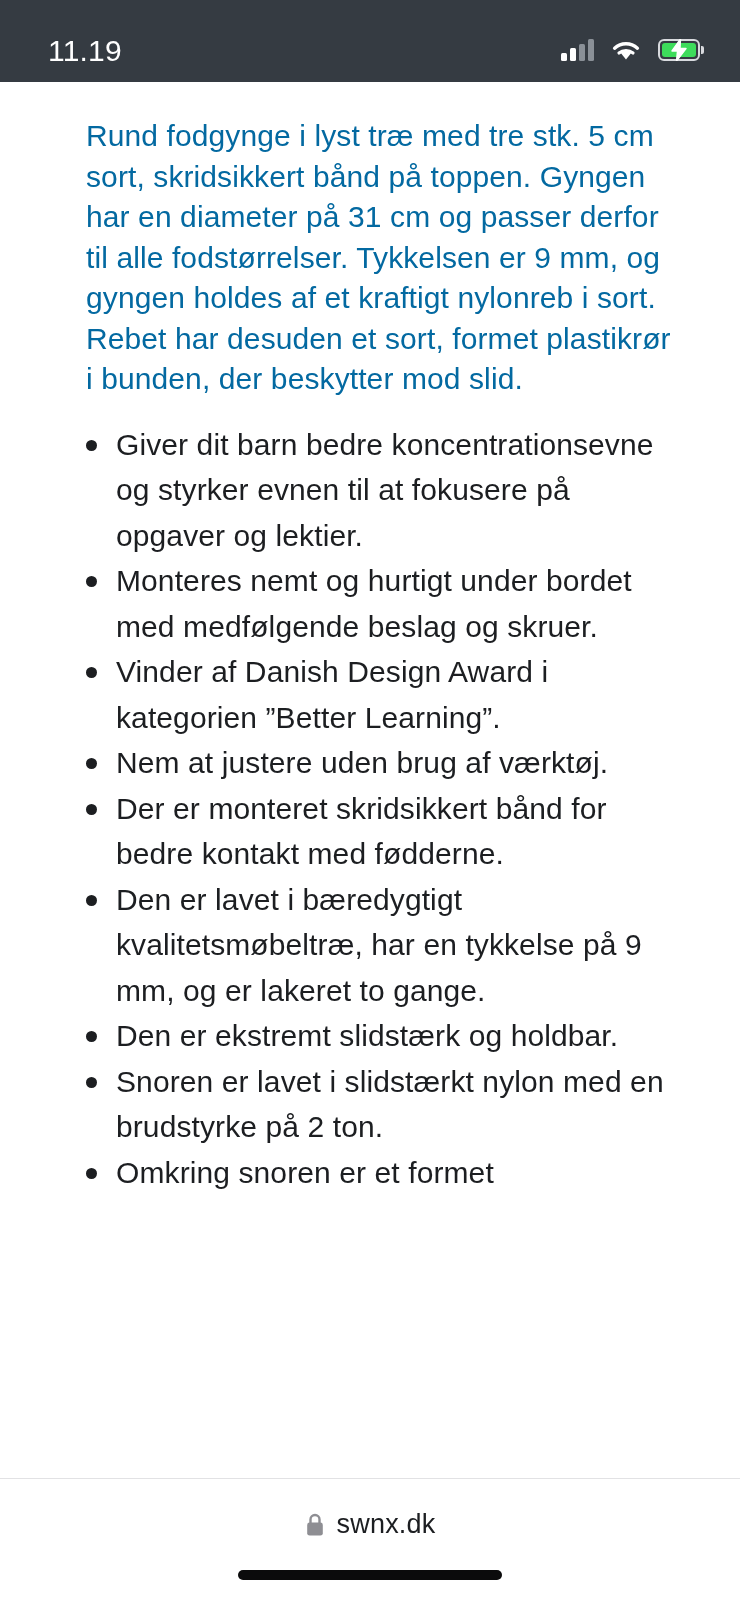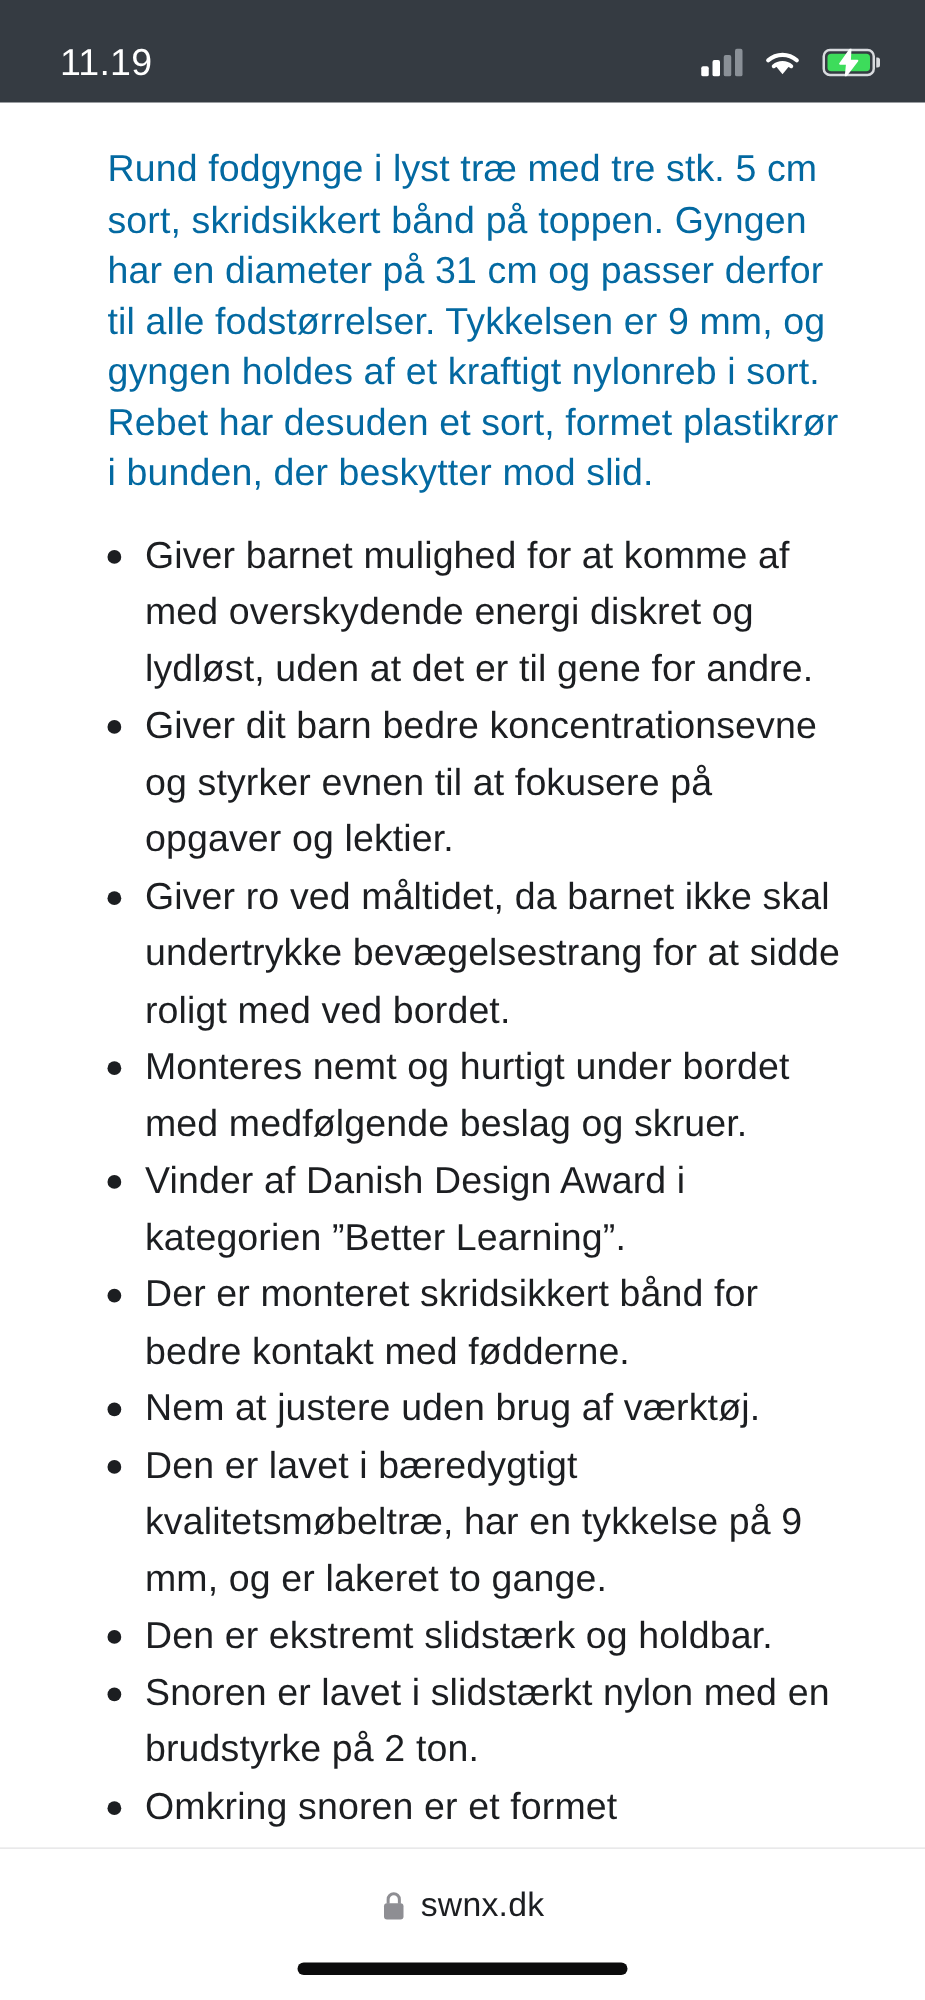--- a/index.html
+++ b/index.html
@@ -223,27 +223,25 @@
   </div>
 </div>
 
 <div class="page">
 
   <div class="content">
 
     <p class="intro">Rund fodgynge i lyst træ med tre stk. 5 cm sort, skridsikkert bånd på toppen. Gyngen har en diameter på 31 cm og passer derfor til alle fodstørrelser. Tykkelsen er 9 mm, og gyngen holdes af et kraftigt nylonreb i sort. Rebet har desuden et sort, formet plastikrør i bunden, der beskytter mod slid.</p>
 
     <ul class="feature-list">
-      <li><span class="bullet"></span><span>Giver barnet mulighed for at komme af med overskydende energi diskret og lydløst, uden at det er til gene for andre.</span></li>
       <li><span class="bullet"></span><span>Giver dit barn bedre koncentrationsevne og styrker evnen til at fokusere på opgaver og lektier.</span></li>
-      <li><span class="bullet"></span><span>Giver ro ved måltidet, da barnet ikke skal undertrykke bevægelsestrang for at sidde roligt med ved bordet.</span></li>
       <li><span class="bullet"></span><span>Monteres nemt og hurtigt under bordet med medfølgende beslag og skruer.</span></li>
       <li><span class="bullet"></span><span>Vinder af Danish Design Award i kategorien ”Better Learning”.</span></li>
+      <li><span class="bullet"></span><span>Nem at justere uden brug af værktøj.</span></li>
       <li><span class="bullet"></span><span>Der er monteret skridsikkert bånd for bedre kontakt med fødderne.</span></li>
-      <li><span class="bullet"></span><span>Nem at justere uden brug af værktøj.</span></li>
       <li><span class="bullet"></span><span>Den er lavet i bæredygtigt kvalitetsmøbeltræ, har en tykkelse på 9 mm, og er lakeret to gange.</span></li>
       <li><span class="bullet"></span><span>Den er ekstremt slidstærk og holdbar.</span></li>
       <li><span class="bullet"></span><span>Snoren er lavet i slidstærkt nylon med en brudstyrke på 2 ton.</span></li>
       <li><span class="bullet"></span><span>Omkring snoren er et formet</span></li>
     </ul>
 
   </div>
 
   <div class="browser-bar">
     <div class="url-row">

